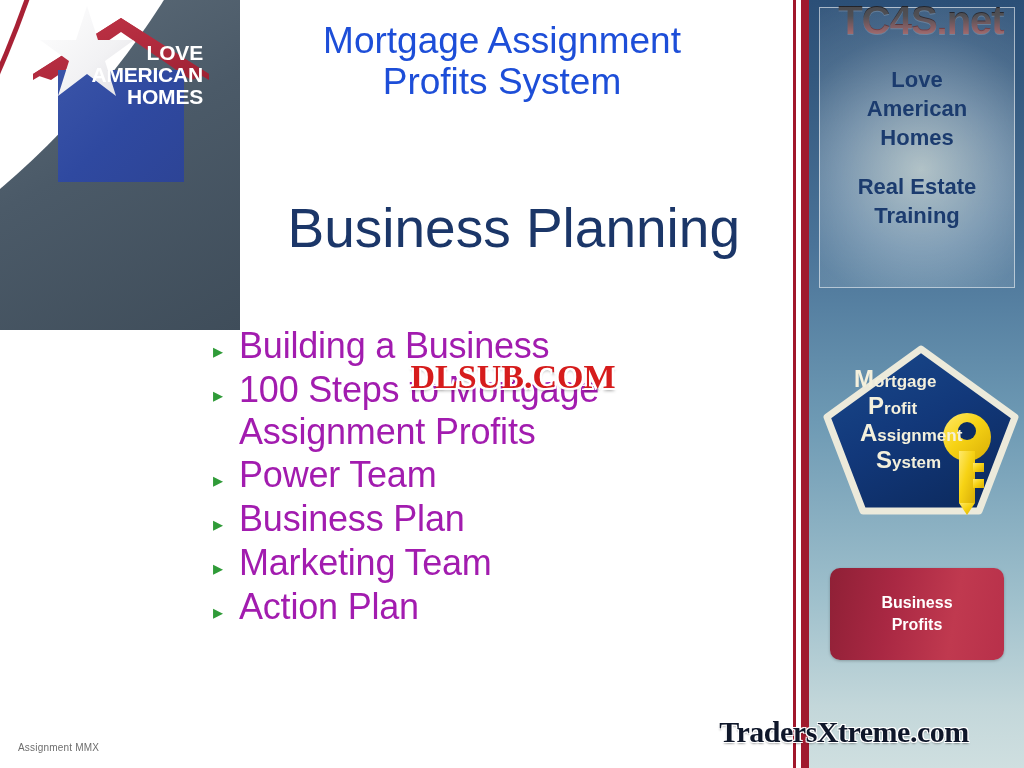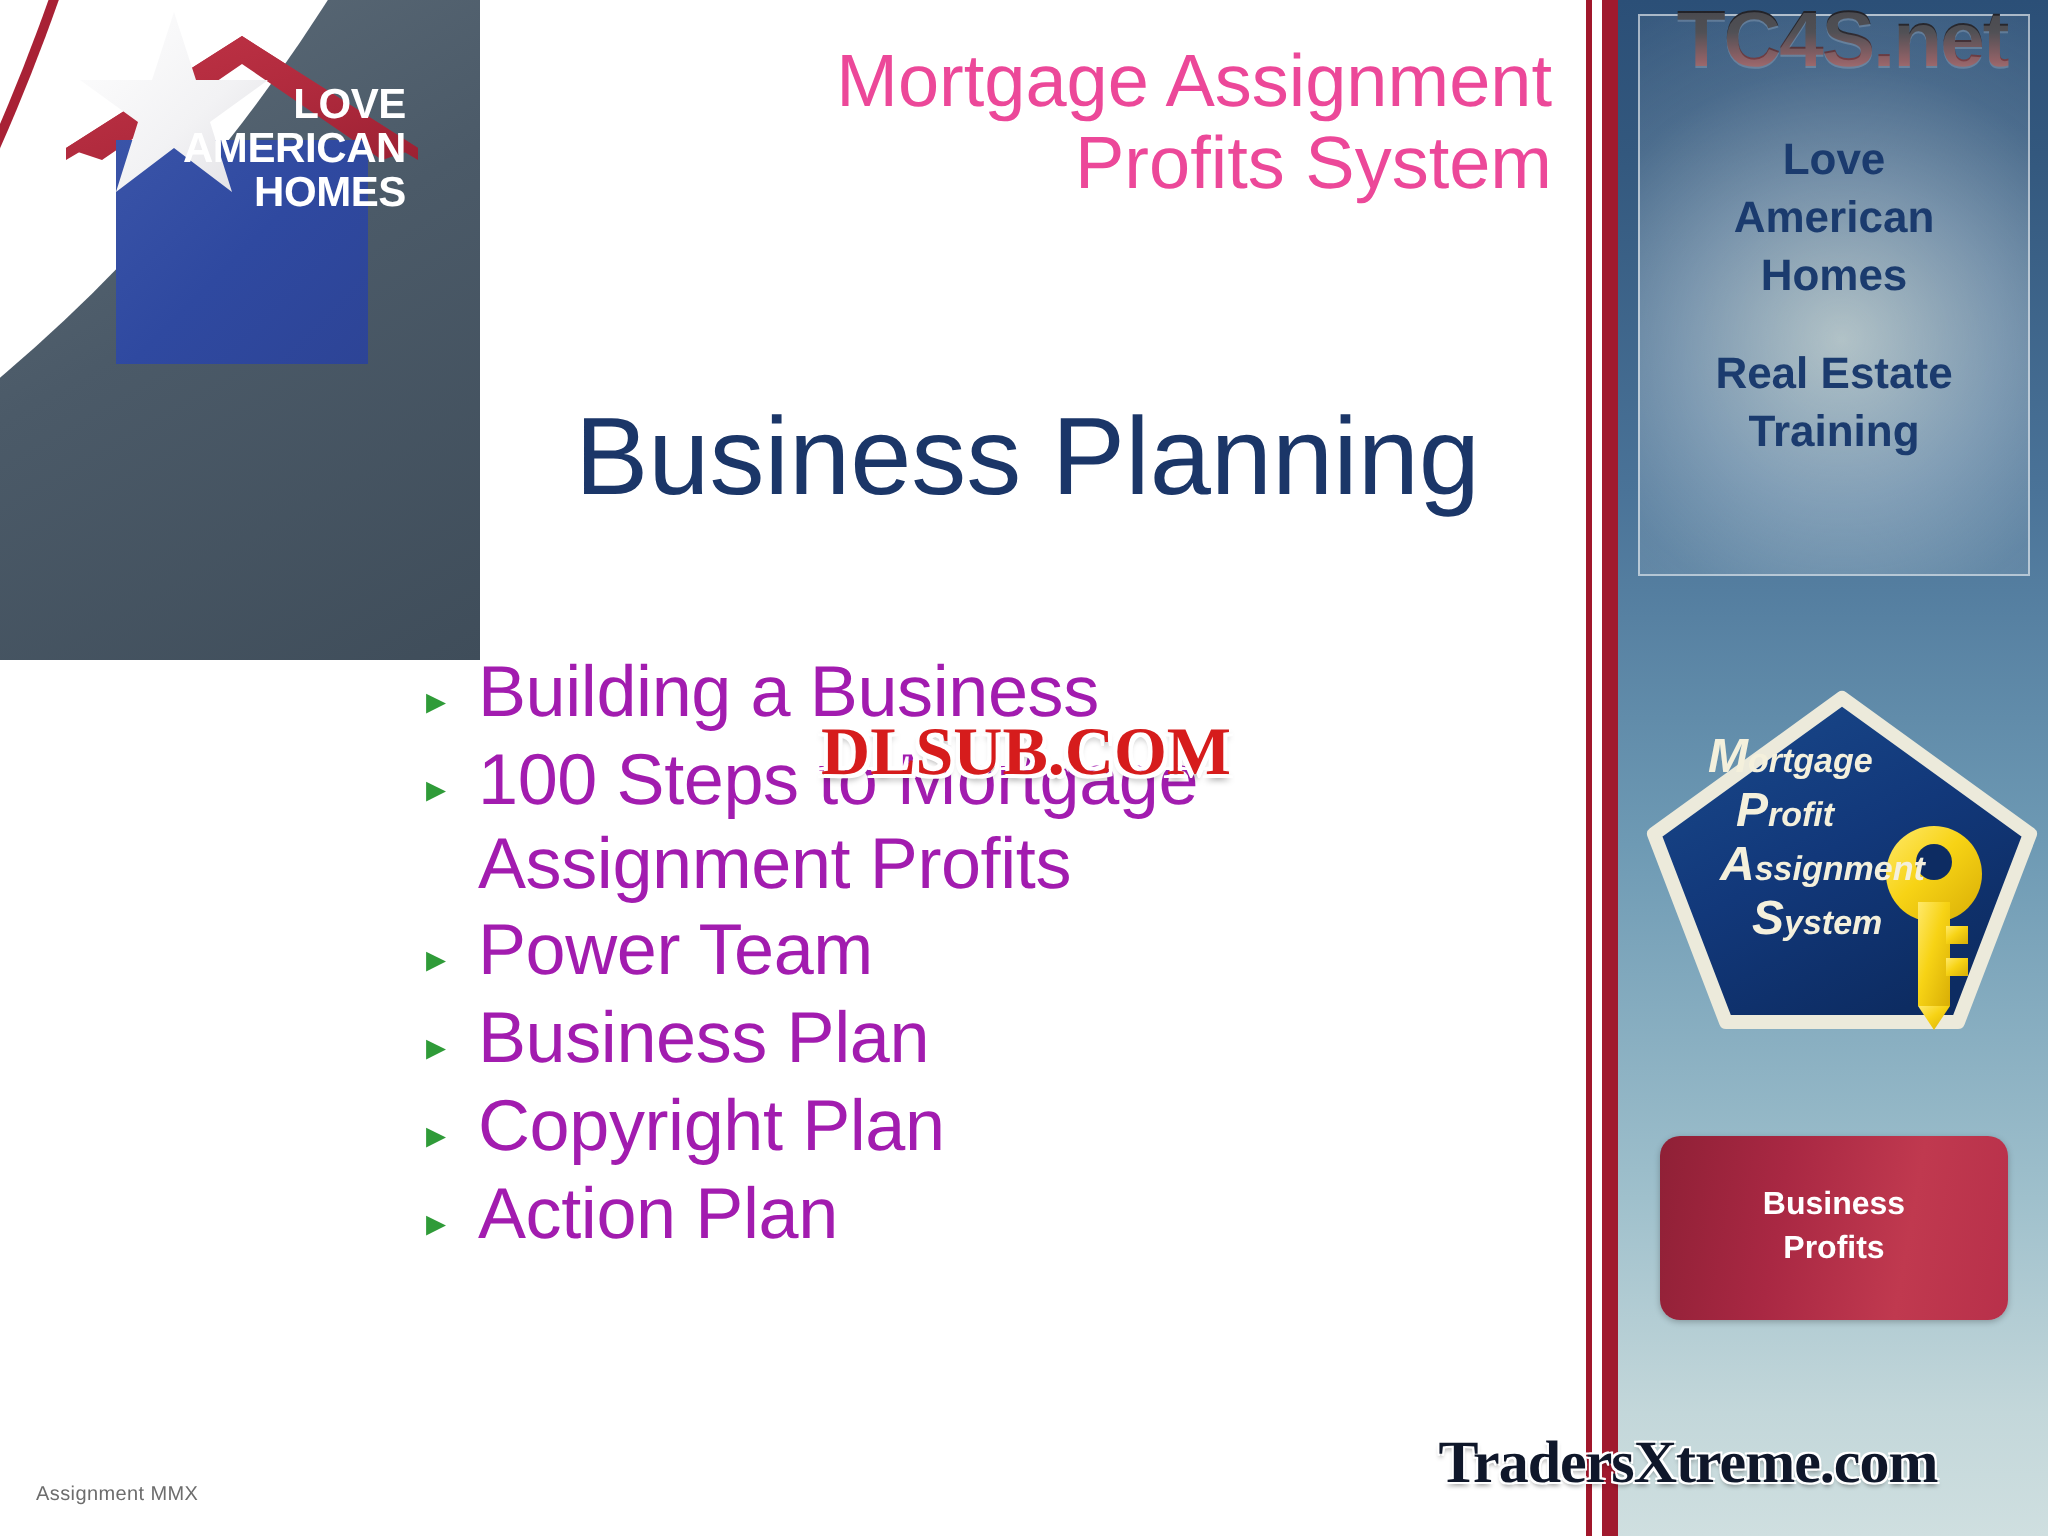--- a/index.html
+++ b/index.html
@@ -69,21 +69,21 @@
     font-family:"Liberation Sans", sans-serif;
     line-height:1.04; letter-spacing:-0.2px;
   }
   .lw1 { font-size:21px; }
   .lw2 { font-size:21px; }
   .lw3 { font-size:21px; }
 
   
   .deck-title {
     position:absolute; left:228px; top:20px; width:548px;
-    text-align:right; color:#ec4899;
+    text-align:center; color:#1d4ed8;
     font-size:37px; line-height:1.12; font-weight:normal;
     font-family:"Liberation Sans", sans-serif;
   }
 
   
   .slide-title {
     position:absolute; left:120px; top:200px; width:620px;
     text-align:right; color:#1b3668;
     font-size:55px; line-height:1.05; font-weight:normal;
   }
@@ -144,21 +144,21 @@
     text-shadow:0 1px 0 rgba(255,255,255,0.18);
     pointer-events:none;
   }
 
   
   .maps-wrap { position:absolute; left:821px; top:345px; width:200px; height:180px; }
   .maps-svg { position:absolute; left:0; top:0; }
   .maps-text {
     position:absolute; left:33px; top:22px; width:150px;
     color:#f4f0dc; font-family:"Liberation Sans", sans-serif;
-    font-style:italic; line-height:1.0;
+    line-height:1.0;
   }
   .maps-line { white-space:nowrap; margin-bottom:3px; }
   .maps-cap { font-size:24px; font-weight:bold; }
   .maps-rest { font-size:17px; font-weight:bold; }
   .ml2 { margin-left:6px; }
   .ml3 { margin-left:14px; }
   .ml4 { margin-left:22px; }
 
   
   .side-button {
@@ -259,21 +259,21 @@
       <div class="bullet-row">
         <span class="bullet-mark">▸</span>
         <span class="bullet-text">Power Team</span>
       </div>
       <div class="bullet-row">
         <span class="bullet-mark">▸</span>
         <span class="bullet-text">Business Plan</span>
       </div>
       <div class="bullet-row">
         <span class="bullet-mark">▸</span>
-        <span class="bullet-text">Copyright Plan</span>
+        <span class="bullet-text">Marketing Team</span>
       </div>
       <div class="bullet-row">
         <span class="bullet-mark">▸</span>
         <span class="bullet-text">Action Plan</span>
       </div>
     </div>
 
     <div class="copyright">Assignment MMX</div>
   </div>
 

